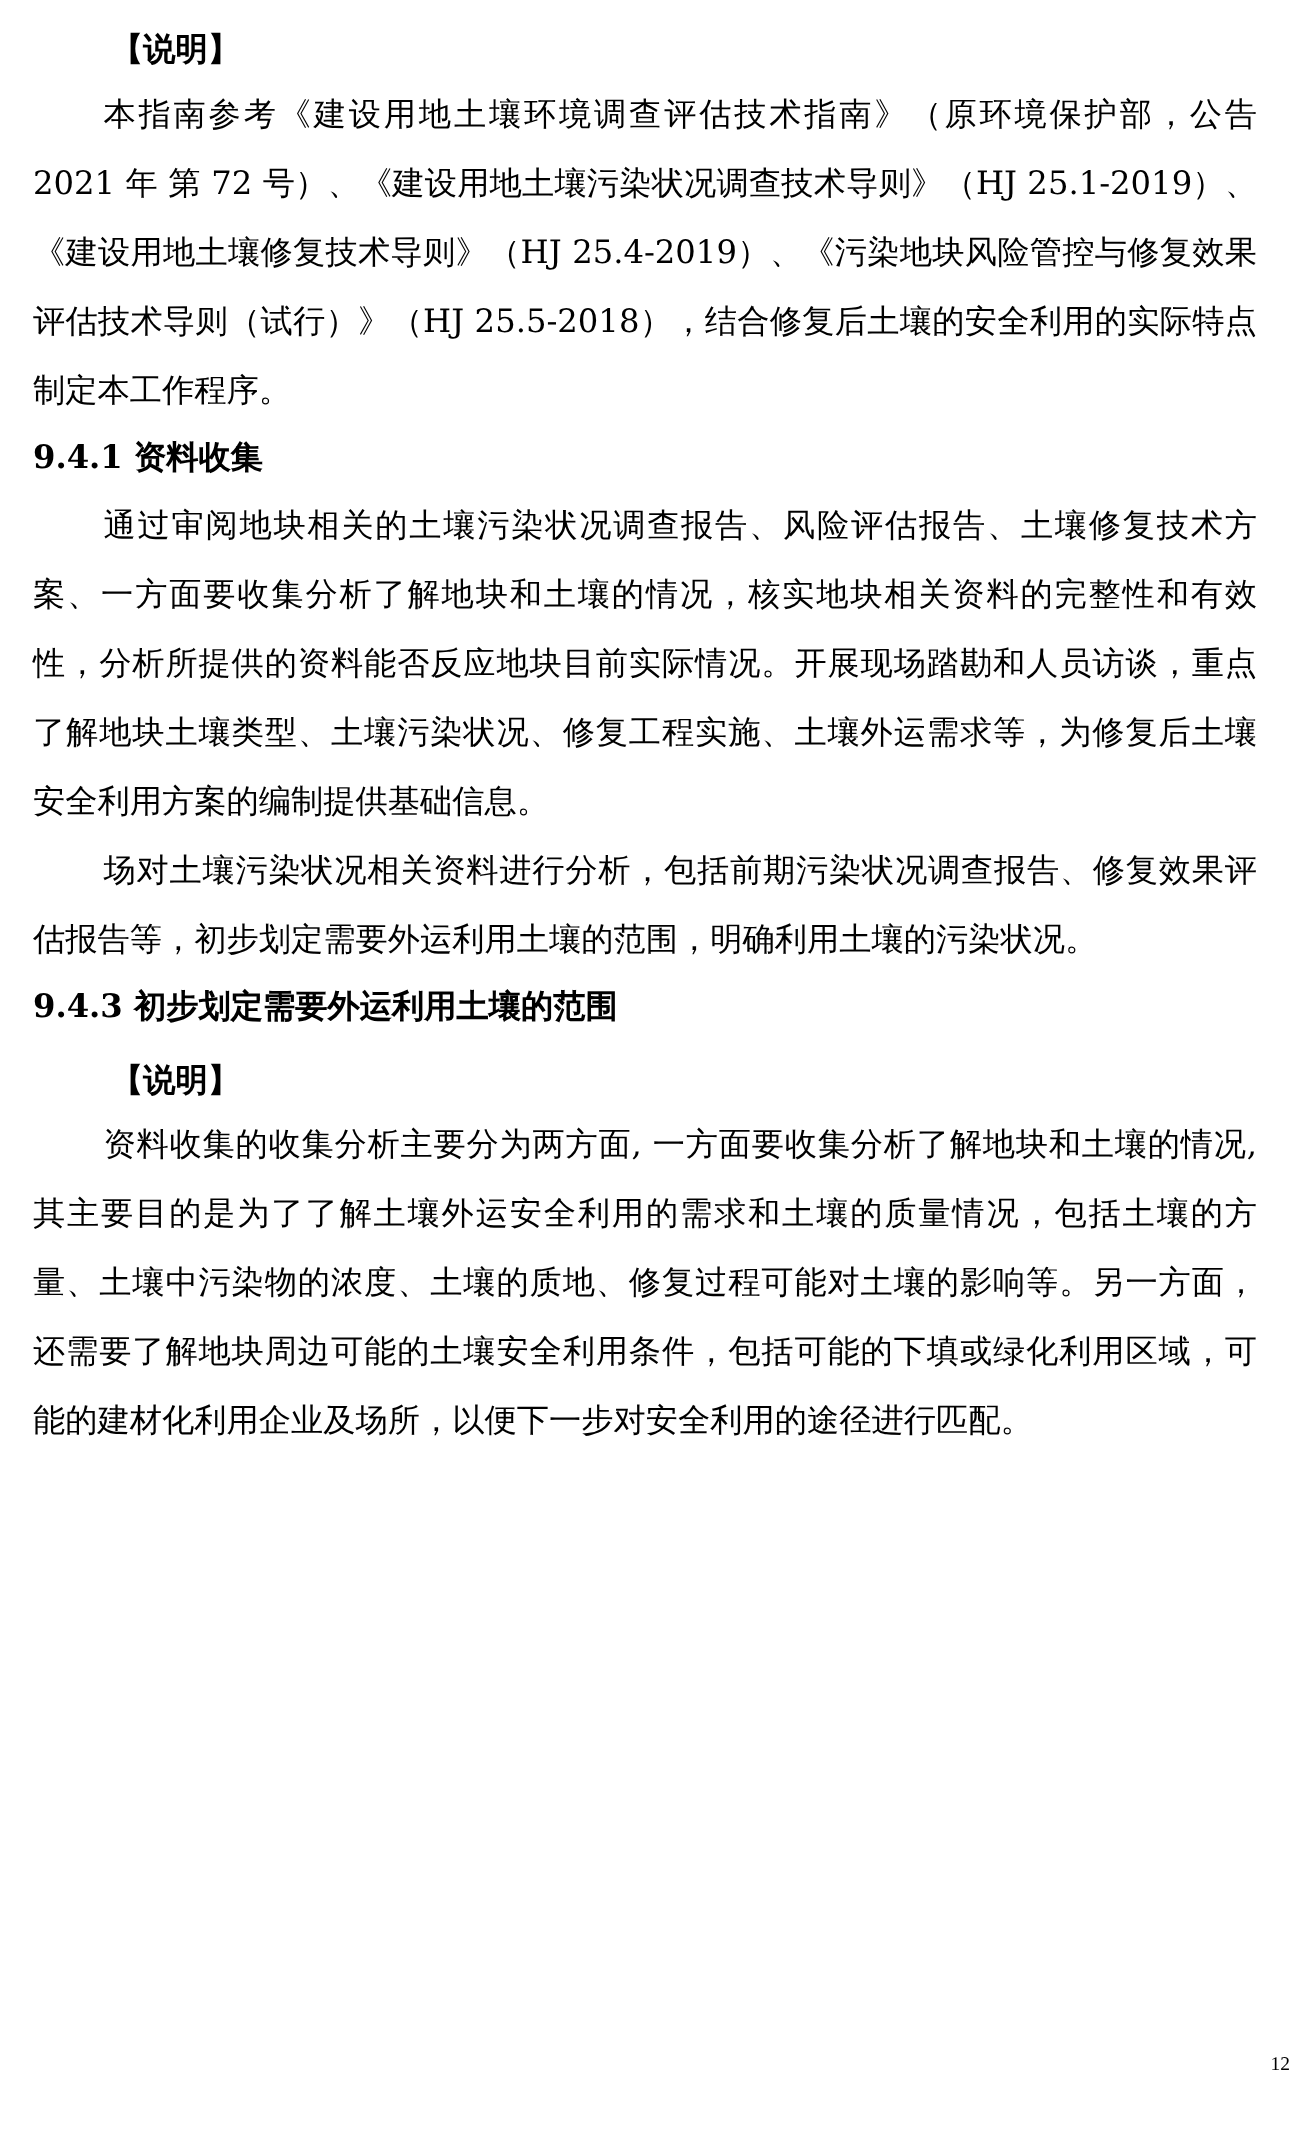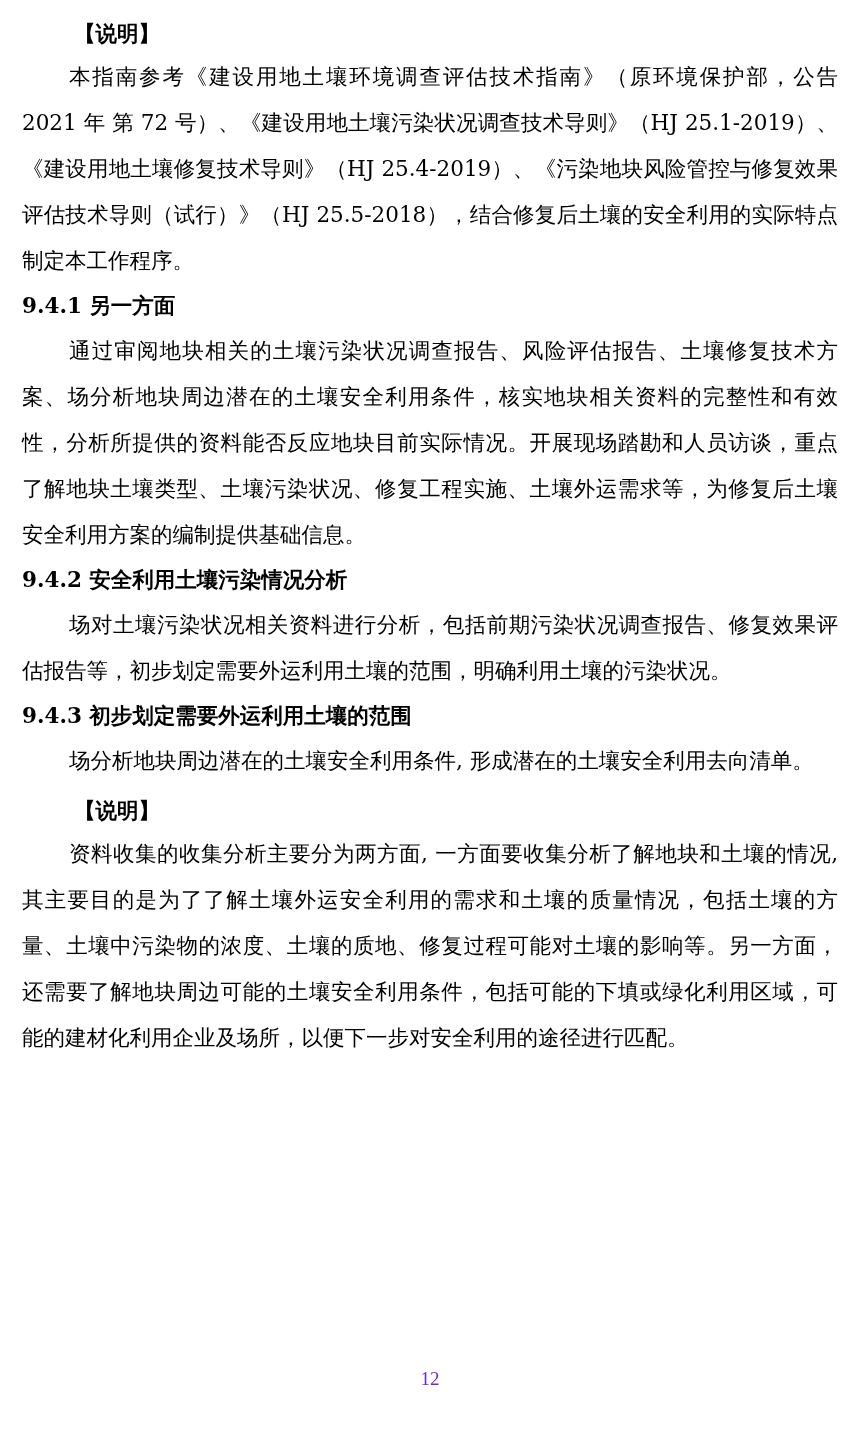--- a/index.html
+++ b/index.html
@@ -57,48 +57,46 @@
     margin: 0;
     font-weight: 700;
     padding-left: 0px;
   }
   .gap-m { height: 7px; }
   .pagenum {
     position: absolute;
     left: 0;
     top: 1368px;
     width: 860px;
-    text-align: center;
+    text-align: right;
     font-family: "Liberation Serif", "DejaVu Serif", serif;
-    font-size: 19px;
-    color: #6d28d9;
+    font-size: 13px;
+    color: #000000;
   }
 </style>
 </head>
 <body>
 
 <div class="page">
   <div class="content">
 
     <div class="note-label">【说明】</div>
 
     <p class="body">本指南参考《建设用地土壤环境调查评估技术指南》（原环境保护部，公告 2021 年 第 72 号）、《建设用地土壤污染状况调查技术导则》（HJ 25.1-2019）、《建设用地土壤修复技术导则》（HJ 25.4-2019）、《污染地块风险管控与修复效果评估技术导则（试行）》（HJ 25.5-2018），结合修复后土壤的安全利用的实际特点制定本工作程序。</p>
 
 
-    <h3 class="h-num">9.4.1  另一方面</h3>
+    <h3 class="h-num">9.4.1  资料收集</h3>
 
-    <p class="body">通过审阅地块相关的土壤污染状况调查报告、风险评估报告、土壤修复技术方案、场分析地块周边潜在的土壤安全利用条件，核实地块相关资料的完整性和有效性，分析所提供的资料能否反应地块目前实际情况。开展现场踏勘和人员访谈，重点了解地块土壤类型、土壤污染状况、修复工程实施、土壤外运需求等，为修复后土壤安全利用方案的编制提供基础信息。</p>
+    <p class="body">通过审阅地块相关的土壤污染状况调查报告、风险评估报告、土壤修复技术方案、一方面要收集分析了解地块和土壤的情况，核实地块相关资料的完整性和有效性，分析所提供的资料能否反应地块目前实际情况。开展现场踏勘和人员访谈，重点了解地块土壤类型、土壤污染状况、修复工程实施、土壤外运需求等，为修复后土壤安全利用方案的编制提供基础信息。</p>
 
-    <h3 class="h-num">9.4.2  安全利用土壤污染情况分析</h3>
 
     <p class="body">场对土壤污染状况相关资料进行分析，包括前期污染状况调查报告、修复效果评估报告等，初步划定需要外运利用土壤的范围，明确利用土壤的污染状况。</p>
 
     <h3 class="h-num">9.4.3  初步划定需要外运利用土壤的范围</h3>
 
-    <p class="body">场分析地块周边潜在的土壤安全利用条件, 形成潜在的土壤安全利用去向清单。</p>
 
     <div class="gap-m"></div>
 
     <div class="note-label">【说明】</div>
 
     <p class="body">资料收集的收集分析主要分为两方面, 一方面要收集分析了解地块和土壤的情况, 其主要目的是为了了解土壤外运安全利用的需求和土壤的质量情况，包括土壤的方量、土壤中污染物的浓度、土壤的质地、修复过程可能对土壤的影响等。另一方面，还需要了解地块周边可能的土壤安全利用条件，包括可能的下填或绿化利用区域，可能的建材化利用企业及场所，以便下一步对安全利用的途径进行匹配。</p>
 
   </div>
 
   <div class="pagenum">12</div>

